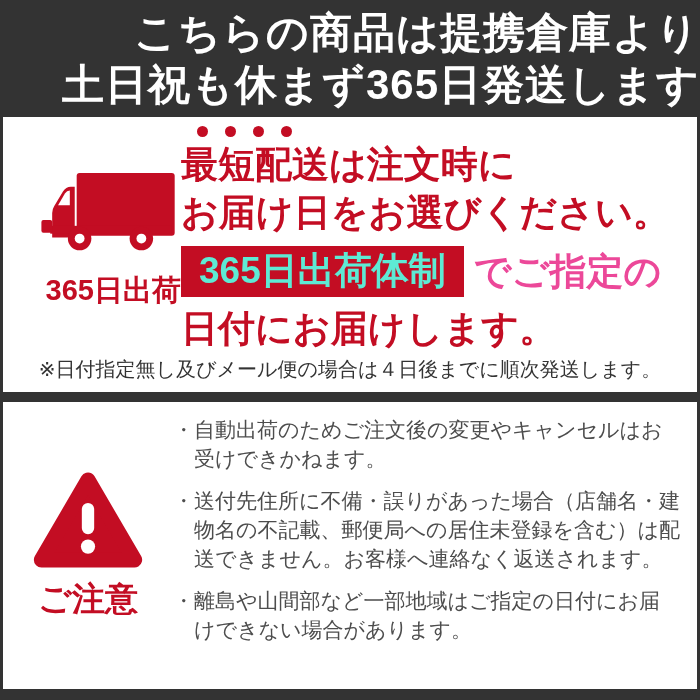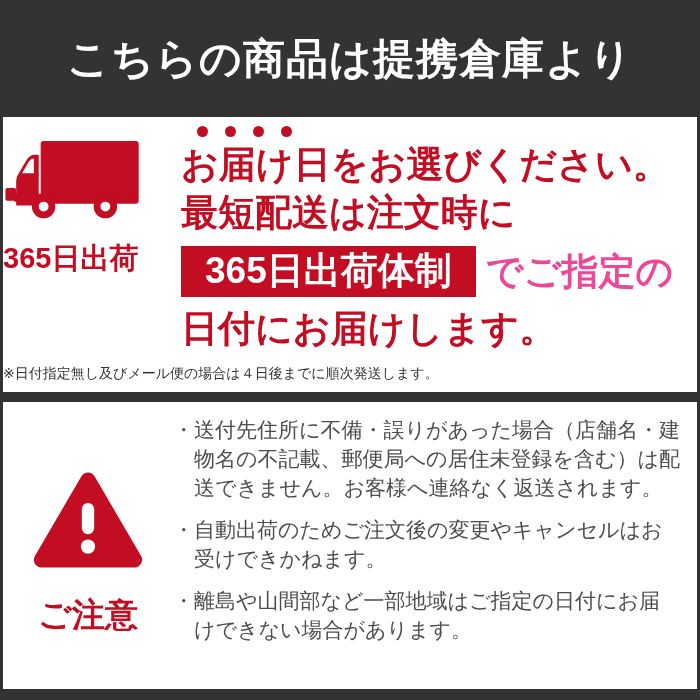--- a/index.html
+++ b/index.html
@@ -7,21 +7,21 @@
   .page {
     width: 700px; height: 700px;
     background: #333333;
     overflow: hidden;
     position: relative;
   }
   
   .banner {
     height: 117px;
     display: flex; flex-direction: column;
-    align-items: center; justify-content: center;
+    align-items: flex-end; justify-content: center;
     color: #ffffff;
     font-weight: bold;
     font-size: 42px;
     line-height: 1.22;
     letter-spacing: 1px;
     text-align: center;
   }
   
   .panel {
     background: #ffffff;
@@ -35,22 +35,22 @@
   .gap-bar { height: 10px; background: #333333; }
   .panel-caution {
     height: 287px;
     display: flex;
   }
   
   .ship-left {
     width: 178px;
     flex: 0 0 178px;
     display: flex; flex-direction: column;
-    align-items: flex-start;
-    padding-top: 20px;
+    align-items: flex-end;
+    padding-top: 52px;
   }
   .truck-svg { width: 142px; height: 98px; display: block; }
   .ship-left-label {
     margin-top: 4px;
     color: #c30d23;
     font-size: 29px;
     font-weight: bold;
     white-space: nowrap;
   }
   
@@ -77,60 +77,61 @@
     white-space: nowrap;
   }
   .box-row {
     margin-top: 9px;
     display: flex;
     align-items: center;
     white-space: nowrap;
   }
   .highlight-box {
     background: #c30d23;
-    color: #ffffff;
-    font-size: 37px;
-    font-weight: bold;
-    padding: 5px 24px;
+    color: #5eead4;
+    font-size: 37px;
+    font-weight: bold;
+    padding: 5px 18px;
     display: inline-block;
     line-height: 1.1;
   }
   .highlight-suffix {
     color: #ec4899;
     font-size: 37px;
     font-weight: bold;
     margin-left: 10px;
   }
   .highlight-line2 {
     margin-top: 7px;
     color: #c30d23;
     font-size: 37px;
     font-weight: bold;
     white-space: nowrap;
     font-family: Liberation Serif, serif;
   }
   .ship-note {
     position: absolute;
     left: 0; right: 0; bottom: 9px;
+    text-align: center;
     color: #333333;
-    font-size: 14px;
+    font-size: 20px;
     letter-spacing: 0px;
     white-space: nowrap;
   }
   
   .caution-left {
     width: 170px;
     flex: 0 0 170px;
     display: flex; flex-direction: column;
     align-items: center;
     padding-top: 65px;
   }
   .warn-svg { width: 114px; height: 106px; display: block; }
   .caution-label {
-    margin-top: 20px;
+    margin-top: 4px;
     color: #c30d23;
     font-size: 33px;
     font-weight: bold;
     white-space: nowrap;
   }
   .caution-list {
     flex: 1;
     list-style: none;
     padding: 14px 16px 0 0;
   }
@@ -145,20 +146,21 @@
   .caution-item::before { content: "・"; }
   
 </style>
 </head>
 <body>
 
 <div class="page">
 
   <div class="banner">
     <div>こちらの商品は提携倉庫より</div>
+    <div>土日祝も休まず365日発送します</div>
   </div>
 
   <div class="panel panel-ship">
     <div class="ship-left">
       <svg class="truck-svg" viewBox="0 0 142 100">
         <g fill="#c30d23">
           <rect x="37" y="4" width="100" height="64" rx="3"></rect>
           <path d="M35,70 L35,18 L31,18 Q26,18 23,23 L14,38 Q12,41 12,45 L12,70 Z"></path>
           <rect x="10" y="58" width="124" height="8"></rect>
           <rect x="1" y="52" width="11" height="13" rx="2"></rect>
@@ -171,22 +173,22 @@
       </svg>
       <div class="ship-left-label">365日出荷</div>
     </div>
     <div class="ship-right">
       <div class="dots-row">
         <span class="dot"></span>
         <span class="dot"></span>
         <span class="dot"></span>
         <span class="dot"></span>
       </div>
+      <div class="ship-headline">最短配送は注文時に</div>
       <div class="ship-headline">お届け日をお選びください。</div>
-      <div class="ship-headline">最短配送は注文時に</div>
       <div class="box-row">
         <span class="highlight-box">365日出荷体制</span>
         <span class="highlight-suffix">でご指定の</span>
       </div>
       <div class="highlight-line2">日付にお届けします。</div>
     </div>
     <div class="ship-note">※日付指定無し及びメール便の場合は４日後までに順次発送します。</div>
   </div>
 
   <div class="gap-bar"></div>
@@ -194,19 +196,19 @@
   <div class="panel panel-caution">
     <div class="caution-left">
       <svg class="warn-svg" viewBox="0 0 120 110">
         <polygon points="60,13 109,97 11,97" fill="#c30d23" stroke="#c30d23" stroke-width="16" stroke-linejoin="round"></polygon>
         <rect x="53.5" y="37" width="13" height="33" rx="6.5" fill="#ffffff"></rect>
         <circle cx="60" cy="83" r="7.5" fill="#ffffff"></circle>
       </svg>
       <div class="caution-label">ご注意</div>
     </div>
     <ul class="caution-list">
+      <li class="caution-item">自動出荷のためご注文後の変更やキャンセルはお受けできかねます。</li>
       <li class="caution-item">送付先住所に不備・誤りがあった場合（店舗名・建物名の不記載、郵便局への居住未登録を含む）は配送できません。お客様へ連絡なく返送されます。</li>
-      <li class="caution-item">自動出荷のためご注文後の変更やキャンセルはお受けできかねます。</li>
       <li class="caution-item">離島や山間部など一部地域はご指定の日付にお届けできない場合があります。</li>
     </ul>
   </div>
 
 </div>
 
 </body></html>

